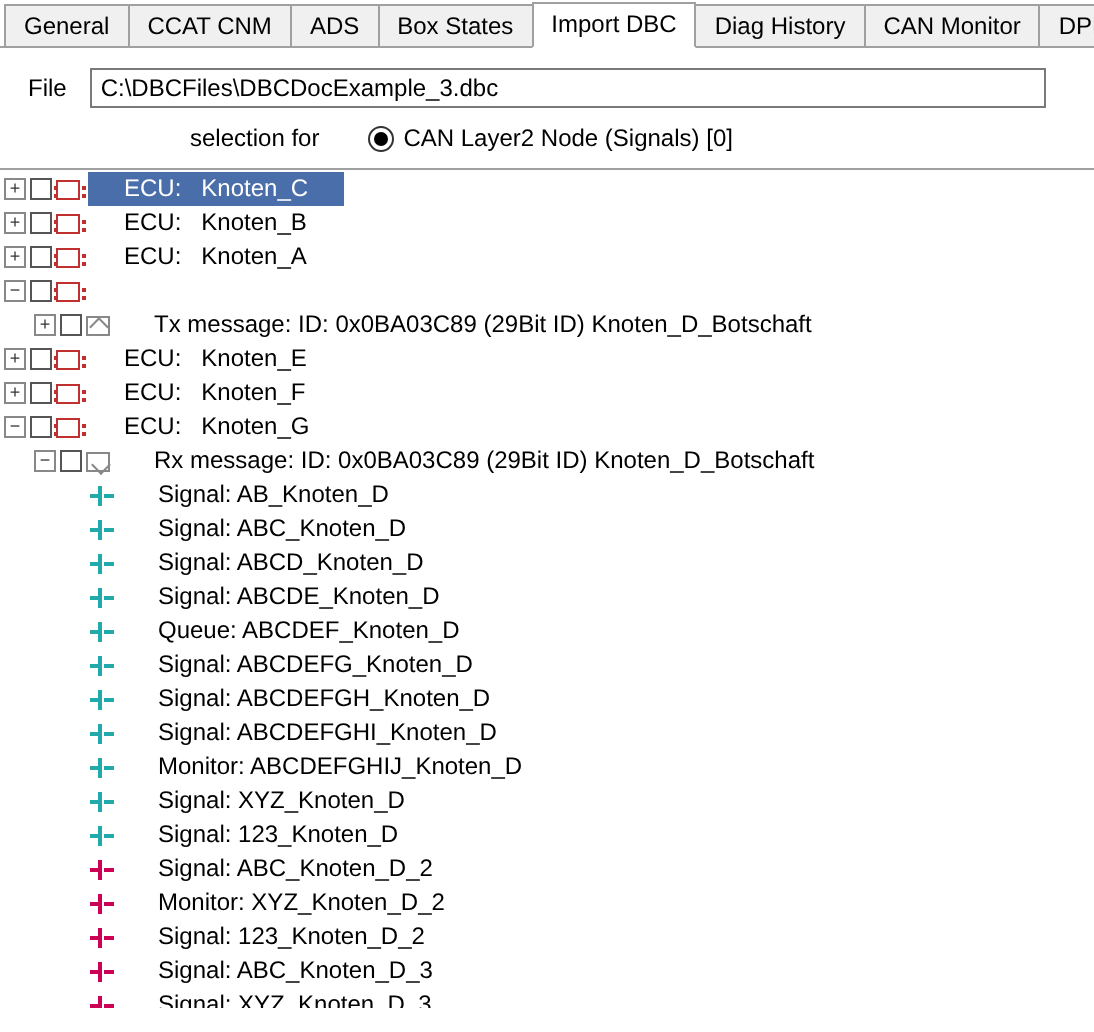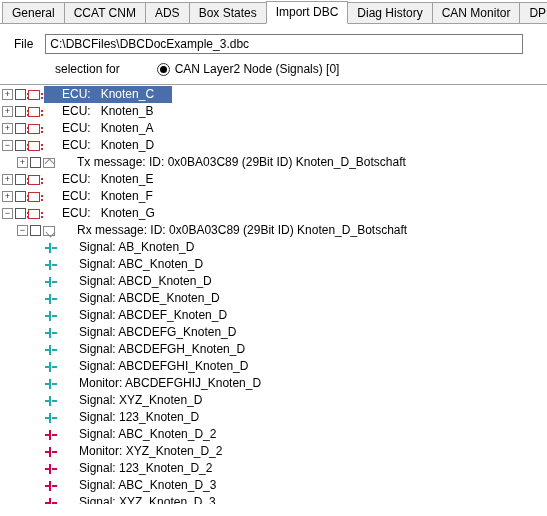--- a/index.html
+++ b/index.html
@@ -49,21 +49,22 @@
     height: 20px;
     border: 1px solid #7a7a7a;
     padding: 2px 4px;
     font: inherit;
     background: #fff;
   }
   .sel-row {
     display: flex;
     align-items: center;
     padding: 4px 8px 8px 55px;
-    gap: 37px;
+    gap: 24px;
+    margin-left: 40px;
   }
   .radio-wrap {
     display: inline-flex;
     align-items: center;
     gap: 5px;
     cursor: pointer;
   }
   .radio {
     width: 13px; height: 13px;
     border: 1px solid #333;
@@ -206,21 +207,20 @@
     <div class="node">
       <span class="exp">+</span>
       <span class="chk"></span>
       <span class="ecu-ico"></span>
       <span class="lbl ecu-label">ECU:&nbsp;&nbsp;&nbsp;Knoten_A</span>
     </div>
     <div class="node">
       <span class="exp">−</span>
       <span class="chk"></span>
       <span class="ecu-ico"></span>
-      <span class="lbl ecu-label">ECU:&nbsp;&nbsp;&nbsp;Knoten_D</span>
     </div>
     <div class="node">
       <span class="ind"></span>
       <span class="exp">+</span>
       <span class="chk"></span>
       <span class="msg-ico"></span>
       <span class="lbl">Tx message:   ID: 0x0BA03C89   (29Bit ID)   Knoten_D_Botschaft</span>
     </div>
     <div class="node">
       <span class="exp">+</span>
@@ -273,21 +273,21 @@
       <span class="ind"></span>
       <span class="exp-spacer"></span>
       <span class="sig-ico "></span>
       <span class="lbl">Signal: ABCDE_Knoten_D</span>
     </div>
     <div class="node">
       <span class="ind"></span>
       <span class="ind"></span>
       <span class="exp-spacer"></span>
       <span class="sig-ico "></span>
-      <span class="lbl">Signal: ABCDEF_Knoten_D</span>
+      <span class="lbl">Queue: ABCDEF_Knoten_D</span>
     </div>
     <div class="node">
       <span class="ind"></span>
       <span class="ind"></span>
       <span class="exp-spacer"></span>
       <span class="sig-ico "></span>
       <span class="lbl">Signal: ABCDEFG_Knoten_D</span>
     </div>
     <div class="node">
       <span class="ind"></span>

